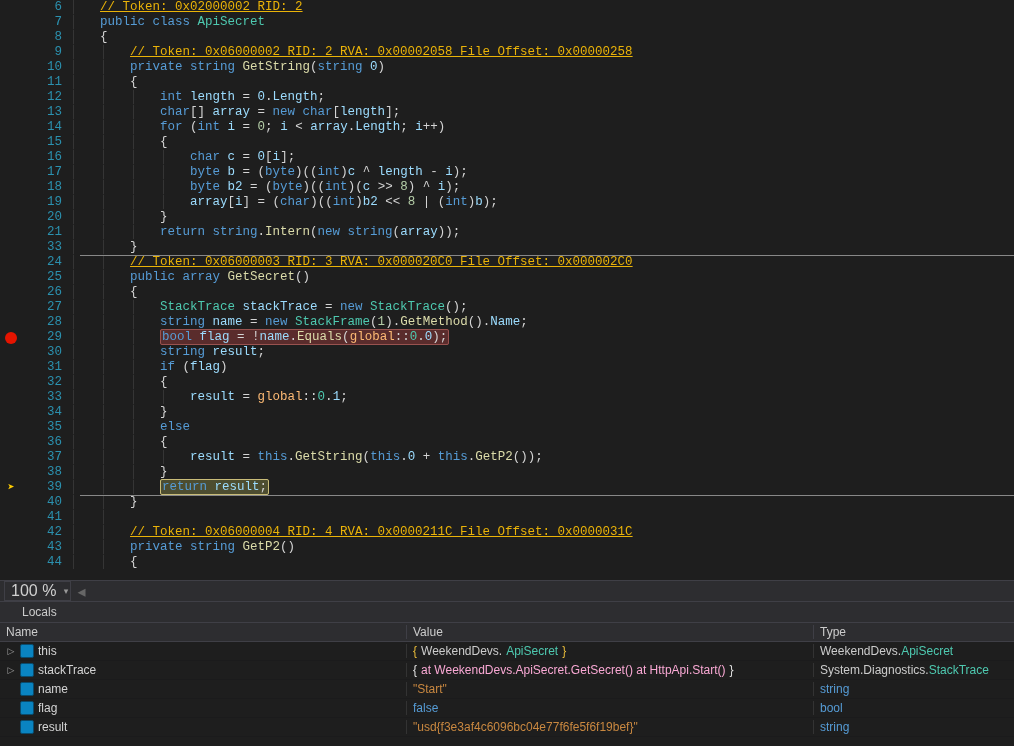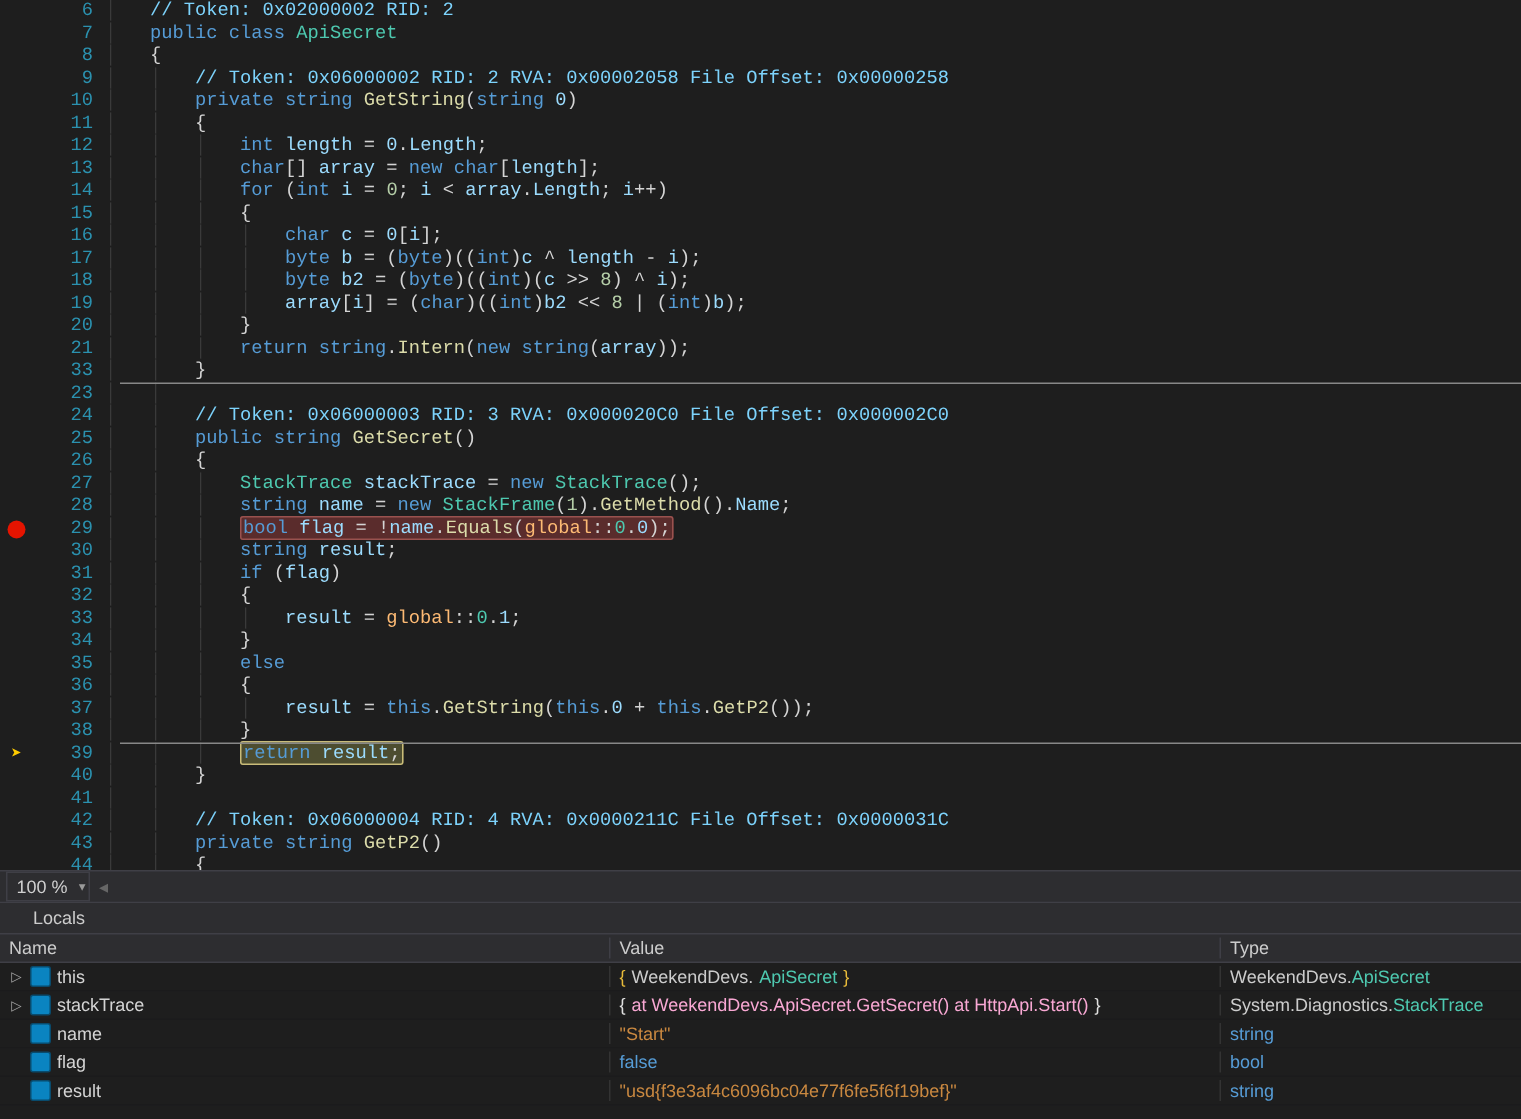--- a/index.html
+++ b/index.html
@@ -47,21 +47,21 @@
     color: #2B91AF;
     padding-right: 8px;
   }
   .indent-guides {
     color: #3a3a3a;
   }
   .code-text {
     flex: 1 1 auto;
   }
   
-  .c-comment { color: #7dd3fc; }
+  .c-comment { color: #eab308; text-decoration: underline; }
   .c-keyword { color: #569CD6; }
   .c-type    { color: #4EC9B0; }
   .c-num     { color: #B5CEA8; }
   .c-method  { color: #DCDCAA; }
   .c-var     { color: #9CDCFE; }
   .c-default { color: #D4D4D4; }
   .c-brace   { color: #D4D4D4; }
   .c-field   { color: #9CDCFE; }
   .c-global  { color: #fdba74; }
 
@@ -95,21 +95,21 @@
     height: 0;
     border-top: 1px solid #888;
   }
   .zoom-bar {
     height: 20px;
     background: #2D2D30;
     border-top: 1px solid #3f3f46;
     display: flex;
     align-items: center;
     font-family: 'Segoe UI', sans-serif;
-    font-size: 12px;
+    font-size: 16px;
     color: #d0d0d0;
   }
   .zoom-bar .zoom-combo {
     border: 1px solid #3f3f46;
     height: 18px;
     padding: 0 14px 0 6px;
     margin-left: 4px;
     position: relative;
     display: flex;
     align-items: center;
@@ -193,23 +193,22 @@
     <div class="code-line"><div class="gutter"><div class="glyph"></div><div class="lineno">14</div></div><div class="code-text"><span class="indent-guides">│   │   │   </span><span class="c-keyword">for </span><span class="c-brace">(</span><span class="c-keyword">int </span><span class="c-var">i</span><span class="c-default"> = </span><span class="c-num">0</span><span class="c-default">; </span><span class="c-var">i</span><span class="c-default"> &lt; </span><span class="c-var">array</span><span class="c-default">.</span><span class="c-field">Length</span><span class="c-default">; </span><span class="c-var">i</span><span class="c-default">++</span><span class="c-brace">)</span></div></div>
     <div class="code-line"><div class="gutter"><div class="glyph"></div><div class="lineno">15</div></div><div class="code-text"><span class="indent-guides">│   │   │   </span><span class="c-brace">{</span></div></div>
     <div class="code-line"><div class="gutter"><div class="glyph"></div><div class="lineno">16</div></div><div class="code-text"><span class="indent-guides">│   │   │   │   </span><span class="c-keyword">char </span><span class="c-var">c</span><span class="c-default"> = </span><span class="c-var">0</span><span class="c-brace">[</span><span class="c-var">i</span><span class="c-brace">]</span><span class="c-default">;</span></div></div>
     <div class="code-line"><div class="gutter"><div class="glyph"></div><div class="lineno">17</div></div><div class="code-text"><span class="indent-guides">│   │   │   │   </span><span class="c-keyword">byte </span><span class="c-var">b</span><span class="c-default"> = (</span><span class="c-keyword">byte</span><span class="c-default">)((</span><span class="c-keyword">int</span><span class="c-default">)</span><span class="c-var">c</span><span class="c-default"> ^ </span><span class="c-var">length</span><span class="c-default"> - </span><span class="c-var">i</span><span class="c-default">);</span></div></div>
     <div class="code-line"><div class="gutter"><div class="glyph"></div><div class="lineno">18</div></div><div class="code-text"><span class="indent-guides">│   │   │   │   </span><span class="c-keyword">byte </span><span class="c-var">b2</span><span class="c-default"> = (</span><span class="c-keyword">byte</span><span class="c-default">)((</span><span class="c-keyword">int</span><span class="c-default">)(</span><span class="c-var">c</span><span class="c-default"> &gt;&gt; </span><span class="c-num">8</span><span class="c-default">) ^ </span><span class="c-var">i</span><span class="c-default">);</span></div></div>
     <div class="code-line"><div class="gutter"><div class="glyph"></div><div class="lineno">19</div></div><div class="code-text"><span class="indent-guides">│   │   │   │   </span><span class="c-var">array</span><span class="c-brace">[</span><span class="c-var">i</span><span class="c-brace">]</span><span class="c-default"> = (</span><span class="c-keyword">char</span><span class="c-default">)((</span><span class="c-keyword">int</span><span class="c-default">)</span><span class="c-var">b2</span><span class="c-default"> &lt;&lt; </span><span class="c-num">8</span><span class="c-default"> | (</span><span class="c-keyword">int</span><span class="c-default">)</span><span class="c-var">b</span><span class="c-default">);</span></div></div>
     <div class="code-line"><div class="gutter"><div class="glyph"></div><div class="lineno">20</div></div><div class="code-text"><span class="indent-guides">│   │   │   </span><span class="c-brace">}</span></div></div>
     <div class="code-line"><div class="gutter"><div class="glyph"></div><div class="lineno">21</div></div><div class="code-text"><span class="indent-guides">│   │   │   </span><span class="c-keyword">return </span><span class="c-keyword">string</span><span class="c-default">.</span><span class="c-method">Intern</span><span class="c-brace">(</span><span class="c-keyword">new string</span><span class="c-brace">(</span><span class="c-var">array</span><span class="c-brace">))</span><span class="c-default">;</span></div></div>
     <div class="code-line"><div class="gutter"><div class="glyph"></div><div class="lineno">33</div></div><div class="code-text"><span class="indent-guides">│   │   </span><span class="c-brace">}</span></div></div>
     <div class="sep-line" style="top: 255px;"></div>
-    <div class="code-line"><div class="gutter"><div class="glyph"></div><div class="lineno">23</div></div><div class="code-text"><span class="indent-guides">│   │   </span><span class="c-default"></span></div></div>
     <div class="code-line"><div class="gutter"><div class="glyph"></div><div class="lineno">24</div></div><div class="code-text"><span class="indent-guides">│   │   </span><span class="c-comment">// Token: 0x06000003 RID: 3 RVA: 0x000020C0 File Offset: 0x000002C0</span></div></div>
-    <div class="code-line"><div class="gutter"><div class="glyph"></div><div class="lineno">25</div></div><div class="code-text"><span class="indent-guides">│   │   </span><span class="c-keyword">public string </span><span class="c-method">GetSecret</span><span class="c-brace">()</span></div></div>
+    <div class="code-line"><div class="gutter"><div class="glyph"></div><div class="lineno">25</div></div><div class="code-text"><span class="indent-guides">│   │   </span><span class="c-keyword">public array </span><span class="c-method">GetSecret</span><span class="c-brace">()</span></div></div>
     <div class="code-line"><div class="gutter"><div class="glyph"></div><div class="lineno">26</div></div><div class="code-text"><span class="indent-guides">│   │   </span><span class="c-brace">{</span></div></div>
     <div class="code-line"><div class="gutter"><div class="glyph"></div><div class="lineno">27</div></div><div class="code-text"><span class="indent-guides">│   │   │   </span><span class="c-type">StackTrace </span><span class="c-var">stackTrace</span><span class="c-default"> = </span><span class="c-keyword">new </span><span class="c-type">StackTrace</span><span class="c-brace">()</span><span class="c-default">;</span></div></div>
     <div class="code-line"><div class="gutter"><div class="glyph"></div><div class="lineno">28</div></div><div class="code-text"><span class="indent-guides">│   │   │   </span><span class="c-keyword">string </span><span class="c-var">name</span><span class="c-default"> = </span><span class="c-keyword">new </span><span class="c-type">StackFrame</span><span class="c-brace">(</span><span class="c-num">1</span><span class="c-brace">)</span><span class="c-default">.</span><span class="c-method">GetMethod</span><span class="c-brace">()</span><span class="c-default">.</span><span class="c-field">Name</span><span class="c-default">;</span></div></div>
     <div class="code-line"><div class="gutter"><div class="glyph"><div class="bp-red"></div></div><div class="lineno">29</div></div><div class="code-text"><span class="indent-guides">│   │   │   </span><span class="hl-bp"><span class="c-keyword">bool </span><span class="c-var">flag</span><span class="c-default"> = !</span><span class="c-var">name</span><span class="c-default">.</span><span class="c-method">Equals</span><span class="c-brace">(</span><span class="c-global">global</span><span class="c-default">::</span><span class="c-type">0</span><span class="c-default">.</span><span class="c-field">0</span><span class="c-brace">)</span><span class="c-default">;</span></span></div></div>
     <div class="code-line"><div class="gutter"><div class="glyph"></div><div class="lineno">30</div></div><div class="code-text"><span class="indent-guides">│   │   │   </span><span class="c-keyword">string </span><span class="c-var">result</span><span class="c-default">;</span></div></div>
     <div class="code-line"><div class="gutter"><div class="glyph"></div><div class="lineno">31</div></div><div class="code-text"><span class="indent-guides">│   │   │   </span><span class="c-keyword">if </span><span class="c-brace">(</span><span class="c-var">flag</span><span class="c-brace">)</span></div></div>
     <div class="code-line"><div class="gutter"><div class="glyph"></div><div class="lineno">32</div></div><div class="code-text"><span class="indent-guides">│   │   │   </span><span class="c-brace">{</span></div></div>
     <div class="code-line"><div class="gutter"><div class="glyph"></div><div class="lineno">33</div></div><div class="code-text"><span class="indent-guides">│   │   │   │   </span><span class="c-var">result</span><span class="c-default"> = </span><span class="c-global">global</span><span class="c-default">::</span><span class="c-type">0</span><span class="c-default">.</span><span class="c-field">1</span><span class="c-default">;</span></div></div>
     <div class="code-line"><div class="gutter"><div class="glyph"></div><div class="lineno">34</div></div><div class="code-text"><span class="indent-guides">│   │   │   </span><span class="c-brace">}</span></div></div>
     <div class="code-line"><div class="gutter"><div class="glyph"></div><div class="lineno">35</div></div><div class="code-text"><span class="indent-guides">│   │   │   </span><span class="c-keyword">else</span></div></div>

